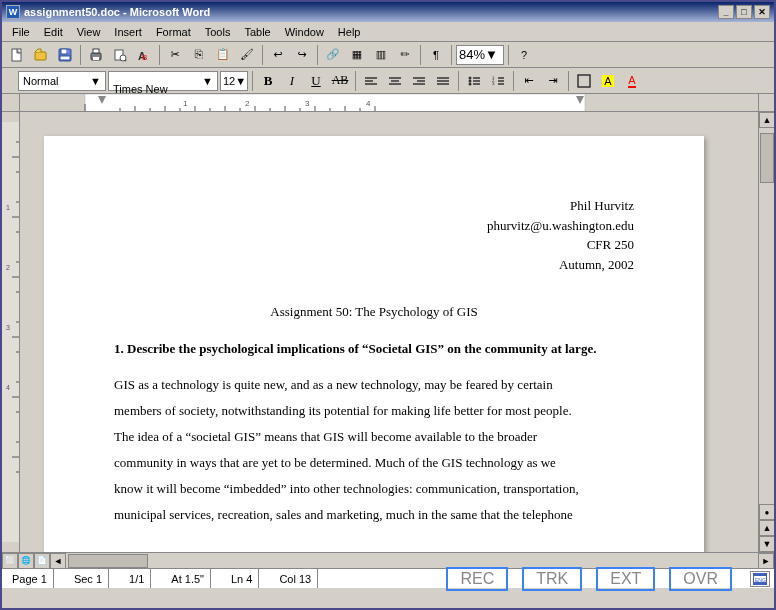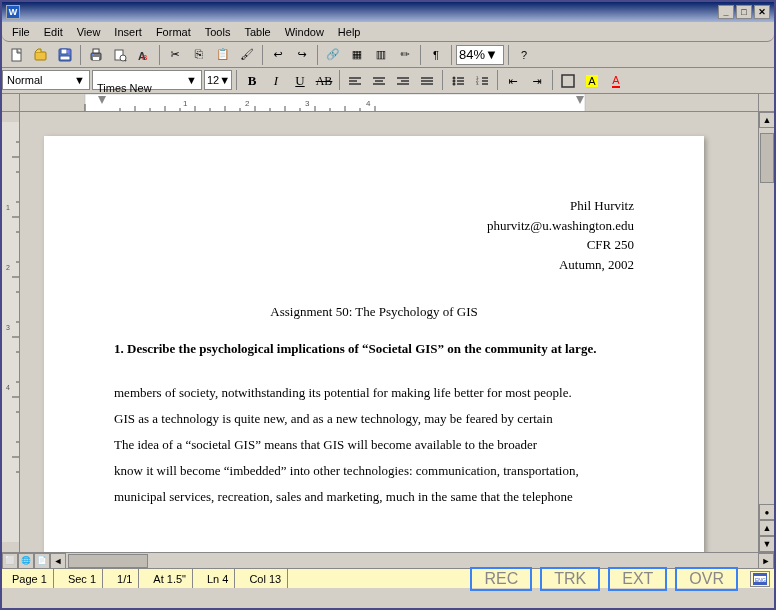--- a/index.html
+++ b/index.html
@@ -25,21 +25,20 @@
     
     .menu-bar {
       background: #d4d0c8;
       height: 20px;
       display: flex;
       align-items: center;
       padding: 0 4px;
       border-bottom: 1px solid #888;
       font-size: 11px;
       gap: 2px;
-      border-radius: 7px;
     }
     .menu-item { padding: 2px 6px; cursor: pointer; }
 
     
     .toolbar {
       background: #d4d0c8;
       height: 26px;
       display: flex;
       align-items: center;
       padding: 2px 4px;
@@ -58,22 +57,22 @@
       height: 20px; background: white; border: 1px solid #888;
       font-size: 13px; display: flex; align-items: center; padding: 0 2px;
       cursor: pointer;
     }
 
     
     .format-bar {
       background: #d4d0c8;
       height: 26px;
       display: flex;
-      align-items: flex-start;
-      padding: 2px 0;
+      align-items: center;
+      padding: 2px 16px;
       gap: 2px;
       border-bottom: 1px solid #888;
     }
     .scroll-btn { width: 16px; height: 16px; background: #d4d0c8; border: 1px solid #888; display: flex; align-items: center; justify-content: center; font-size: 9px; cursor: pointer; }
 
     
     .doc-page {
       background: white;
       width: 660px;
       min-height: 750px;
@@ -93,41 +92,41 @@
     .doc-title {
       text-align: center;
       font-family: 'Times New Roman', Times, serif;
       font-size: 13px;
       margin-bottom: 20px;
     }
     .doc-question {
       font-family: 'Times New Roman', Times, serif;
       font-size: 13px;
       font-weight: bold;
-      margin-bottom: 22px;
+      margin-bottom: 14px;
       line-height: 1.4;
     }
     .doc-body {
       font-family: 'Times New Roman', Times, serif;
       font-size: 13px;
       line-height: 2.0;
     }
     .doc-body p {
       margin-bottom: 0;
     }
 
     
     .status-bar {
-      background: #fef9c3;
+      background: #ffffff;
       height: 20px;
       border-top: 1px solid #888;
       display: flex;
       align-items: center;
       padding: 0 4px;
-      gap: 8px;
+      gap: 14px;
       font-size: 11px;
     }
     .status-item { padding: 0 6px; border-right: 1px solid #888; height: 100%; display: flex; align-items: center; }
     .status-item:last-child { border-right: none; }
     .status-mode { padding: 1px 12px; border: 2px solid #3b82f6; font-size: 16px; color: #888; }
 
     .outer-border {
       border: 2px solid #4a4a8a;
       width: 776px;
       height: 610px;
@@ -143,20 +142,21 @@
     .underline-btn { text-decoration: underline; font-family: serif; }
   </style>
 </head>
 <body>
 
 <div class="outer-border">
 
   <div class="title-bar">
     <div class="title-bar-left">
       <div class="title-bar-icon">W</div>
+      <span>assignment50.doc - Microsoft Word</span>
     </div>
     <div class="title-bar-buttons">
       <div class="title-btn">_</div>
       <div class="title-btn">□</div>
       <div class="title-btn">✕</div>
     </div>
   </div>
 
   <div class="menu-bar">
     <span class="menu-item">File</span>
@@ -402,23 +402,24 @@
           <div>phurvitz@u.washington.edu</div>
           <div>CFR 250</div>
           <div>Autumn, 2002</div>
         </div>
 
         <div class="doc-title">Assignment 50:  The Psychology of GIS</div>
 
         <div class="doc-question">1. Describe the psychological implications of “Societal GIS” on the community at large.</div>
 
         <div class="doc-body">
+          <p>GIS as a technology is quite new, and as a new technology, may be feared by certain</p>
           <p>members of society, notwithstanding its potential for making life better for most people.</p>
-          <p>GIS as a technology is quite new, and as a new technology, may be feared by certain</p>
           <p>The idea of a “societal GIS” means that GIS will become available to the broader</p>
+          <p>community in ways that are yet to be determined.  Much of the GIS technology as we</p>
           <p>know it will become “imbedded” into other technologies: communication, transportation,</p>
           <p>municipal services, recreation, sales and marketing, much in the same that the telephone</p>
         </div>
       </div>
     </div>
 
     <div style="width:16px; background:#d4d0c8; border-left:1px solid #888; display:flex; flex-direction:column;">
       <div class="scroll-btn">▲</div>
       <div style="flex:1; background:#d4d0c8; position:relative;">
         <div style="width:14px; height:50px; background:#c0bcb4; border:1px solid #888; position:absolute; top:5px; left:1px;"></div>

